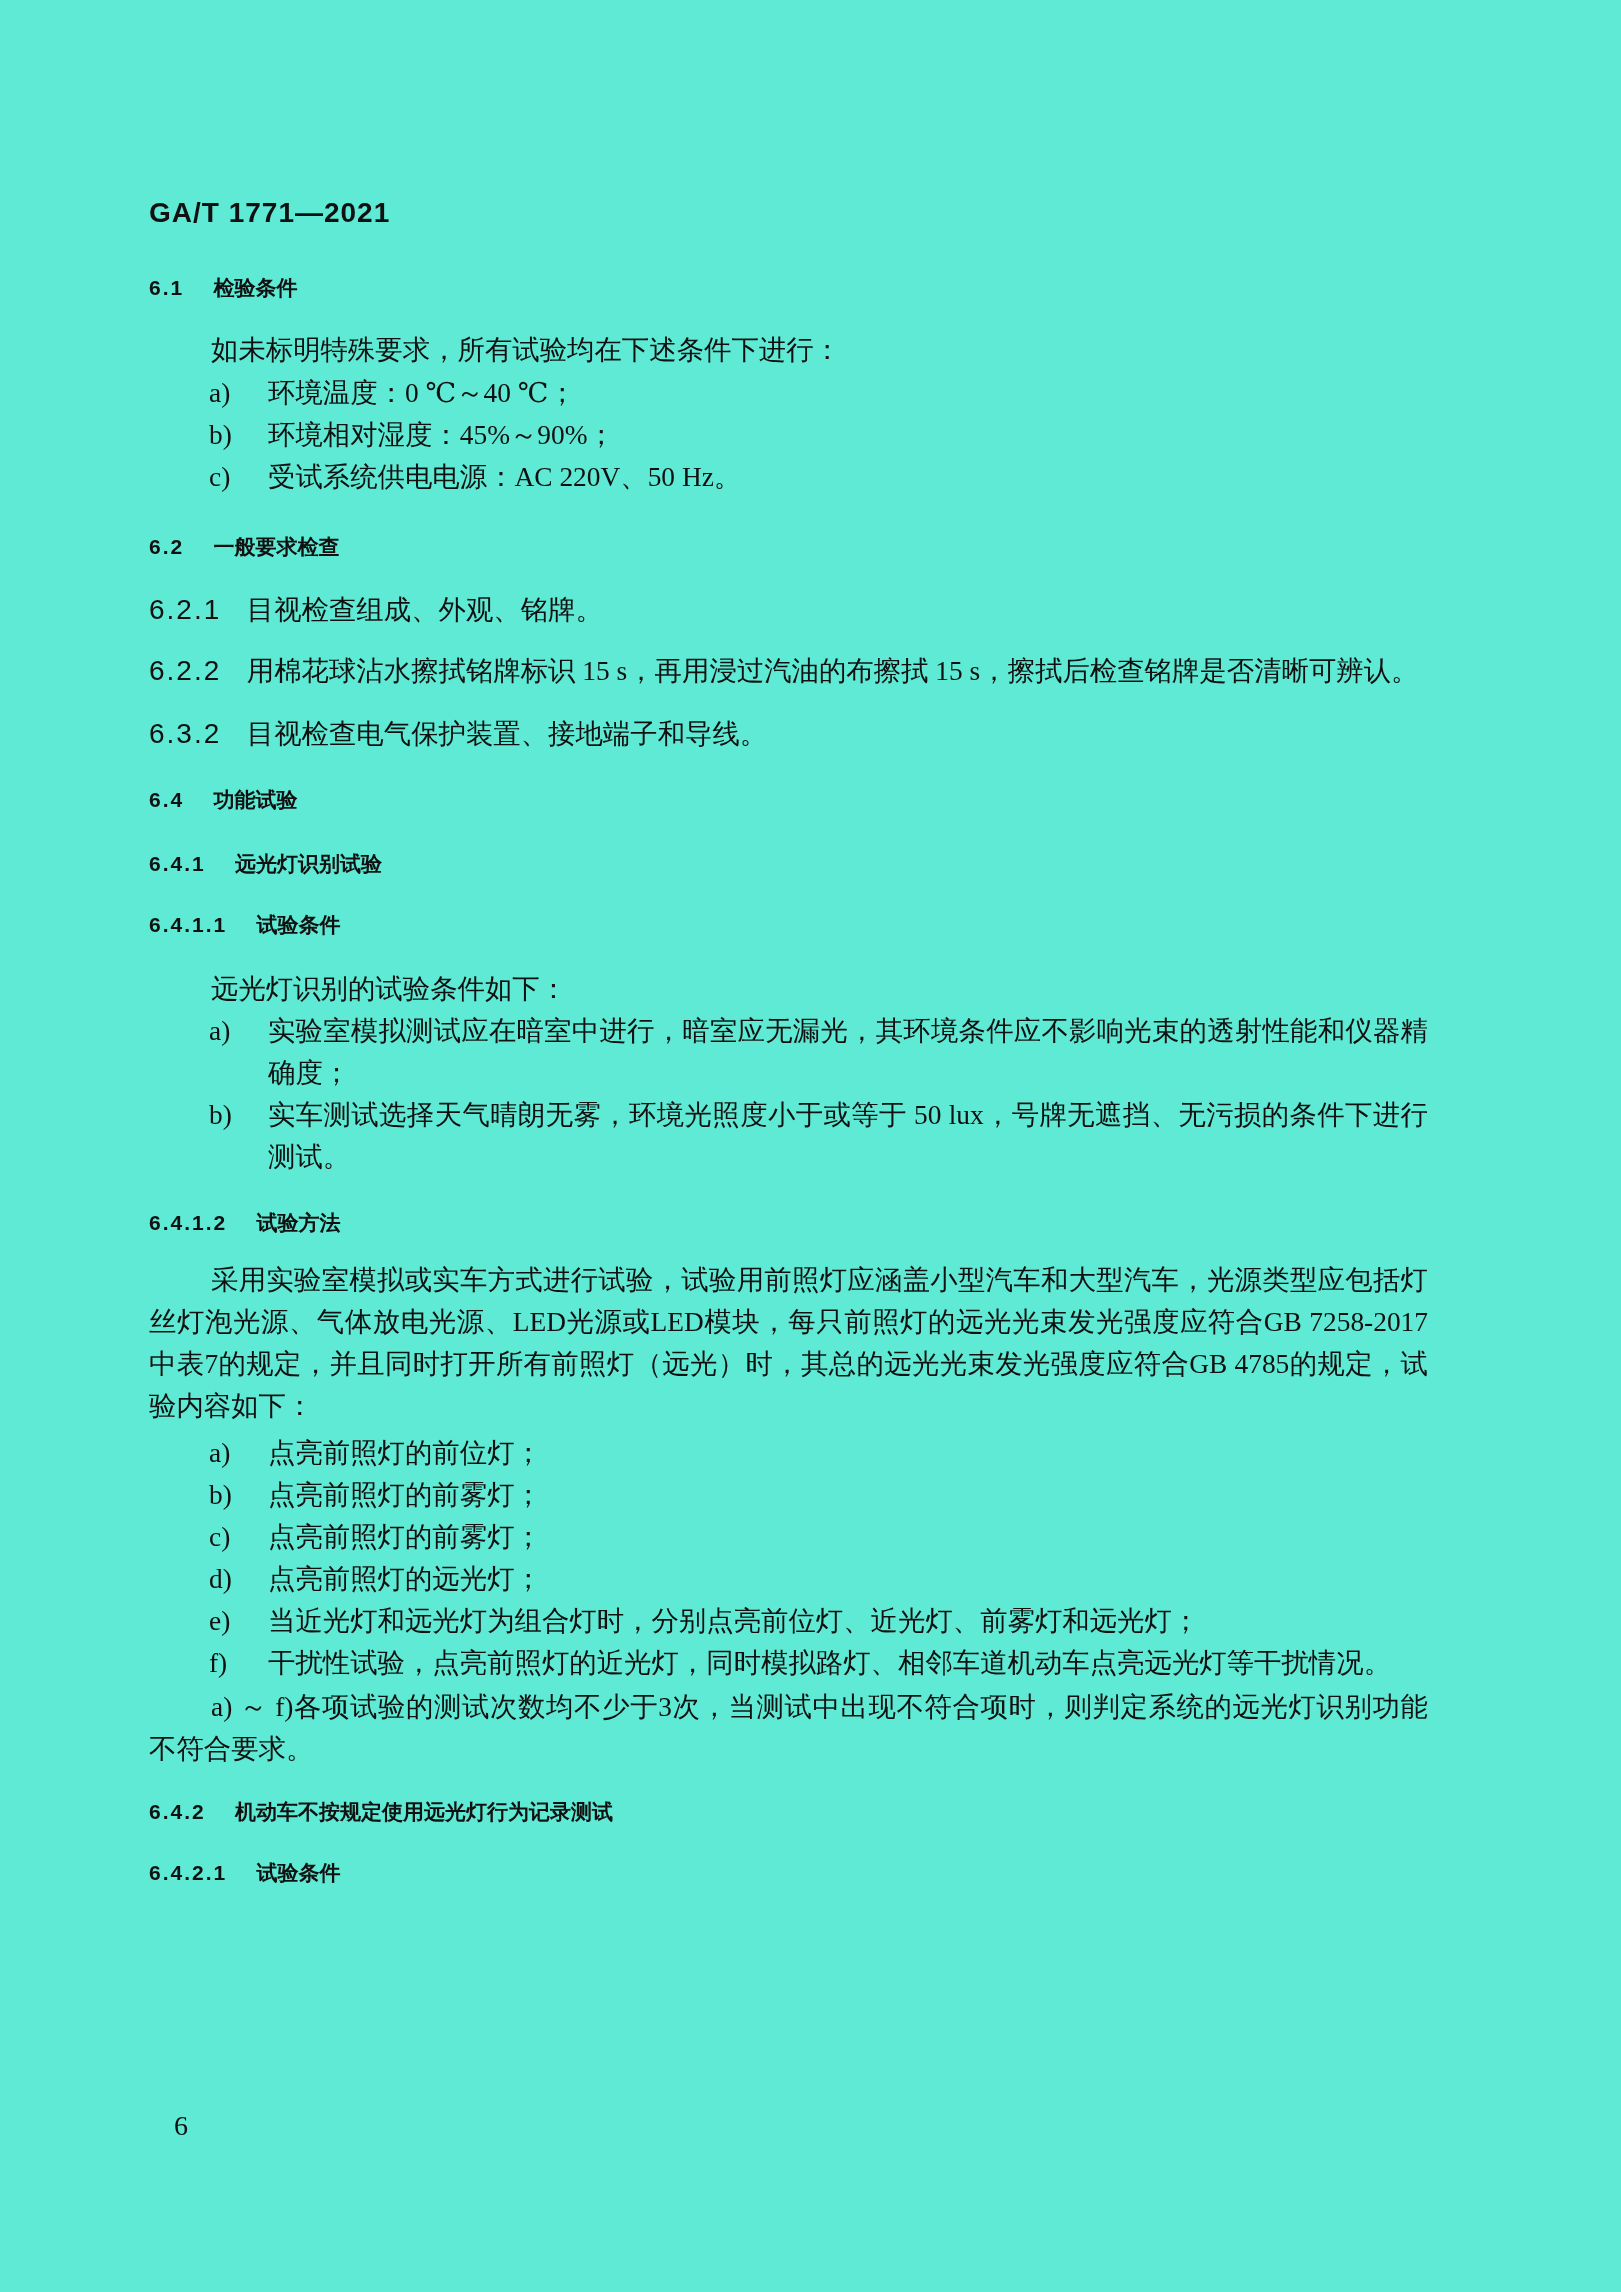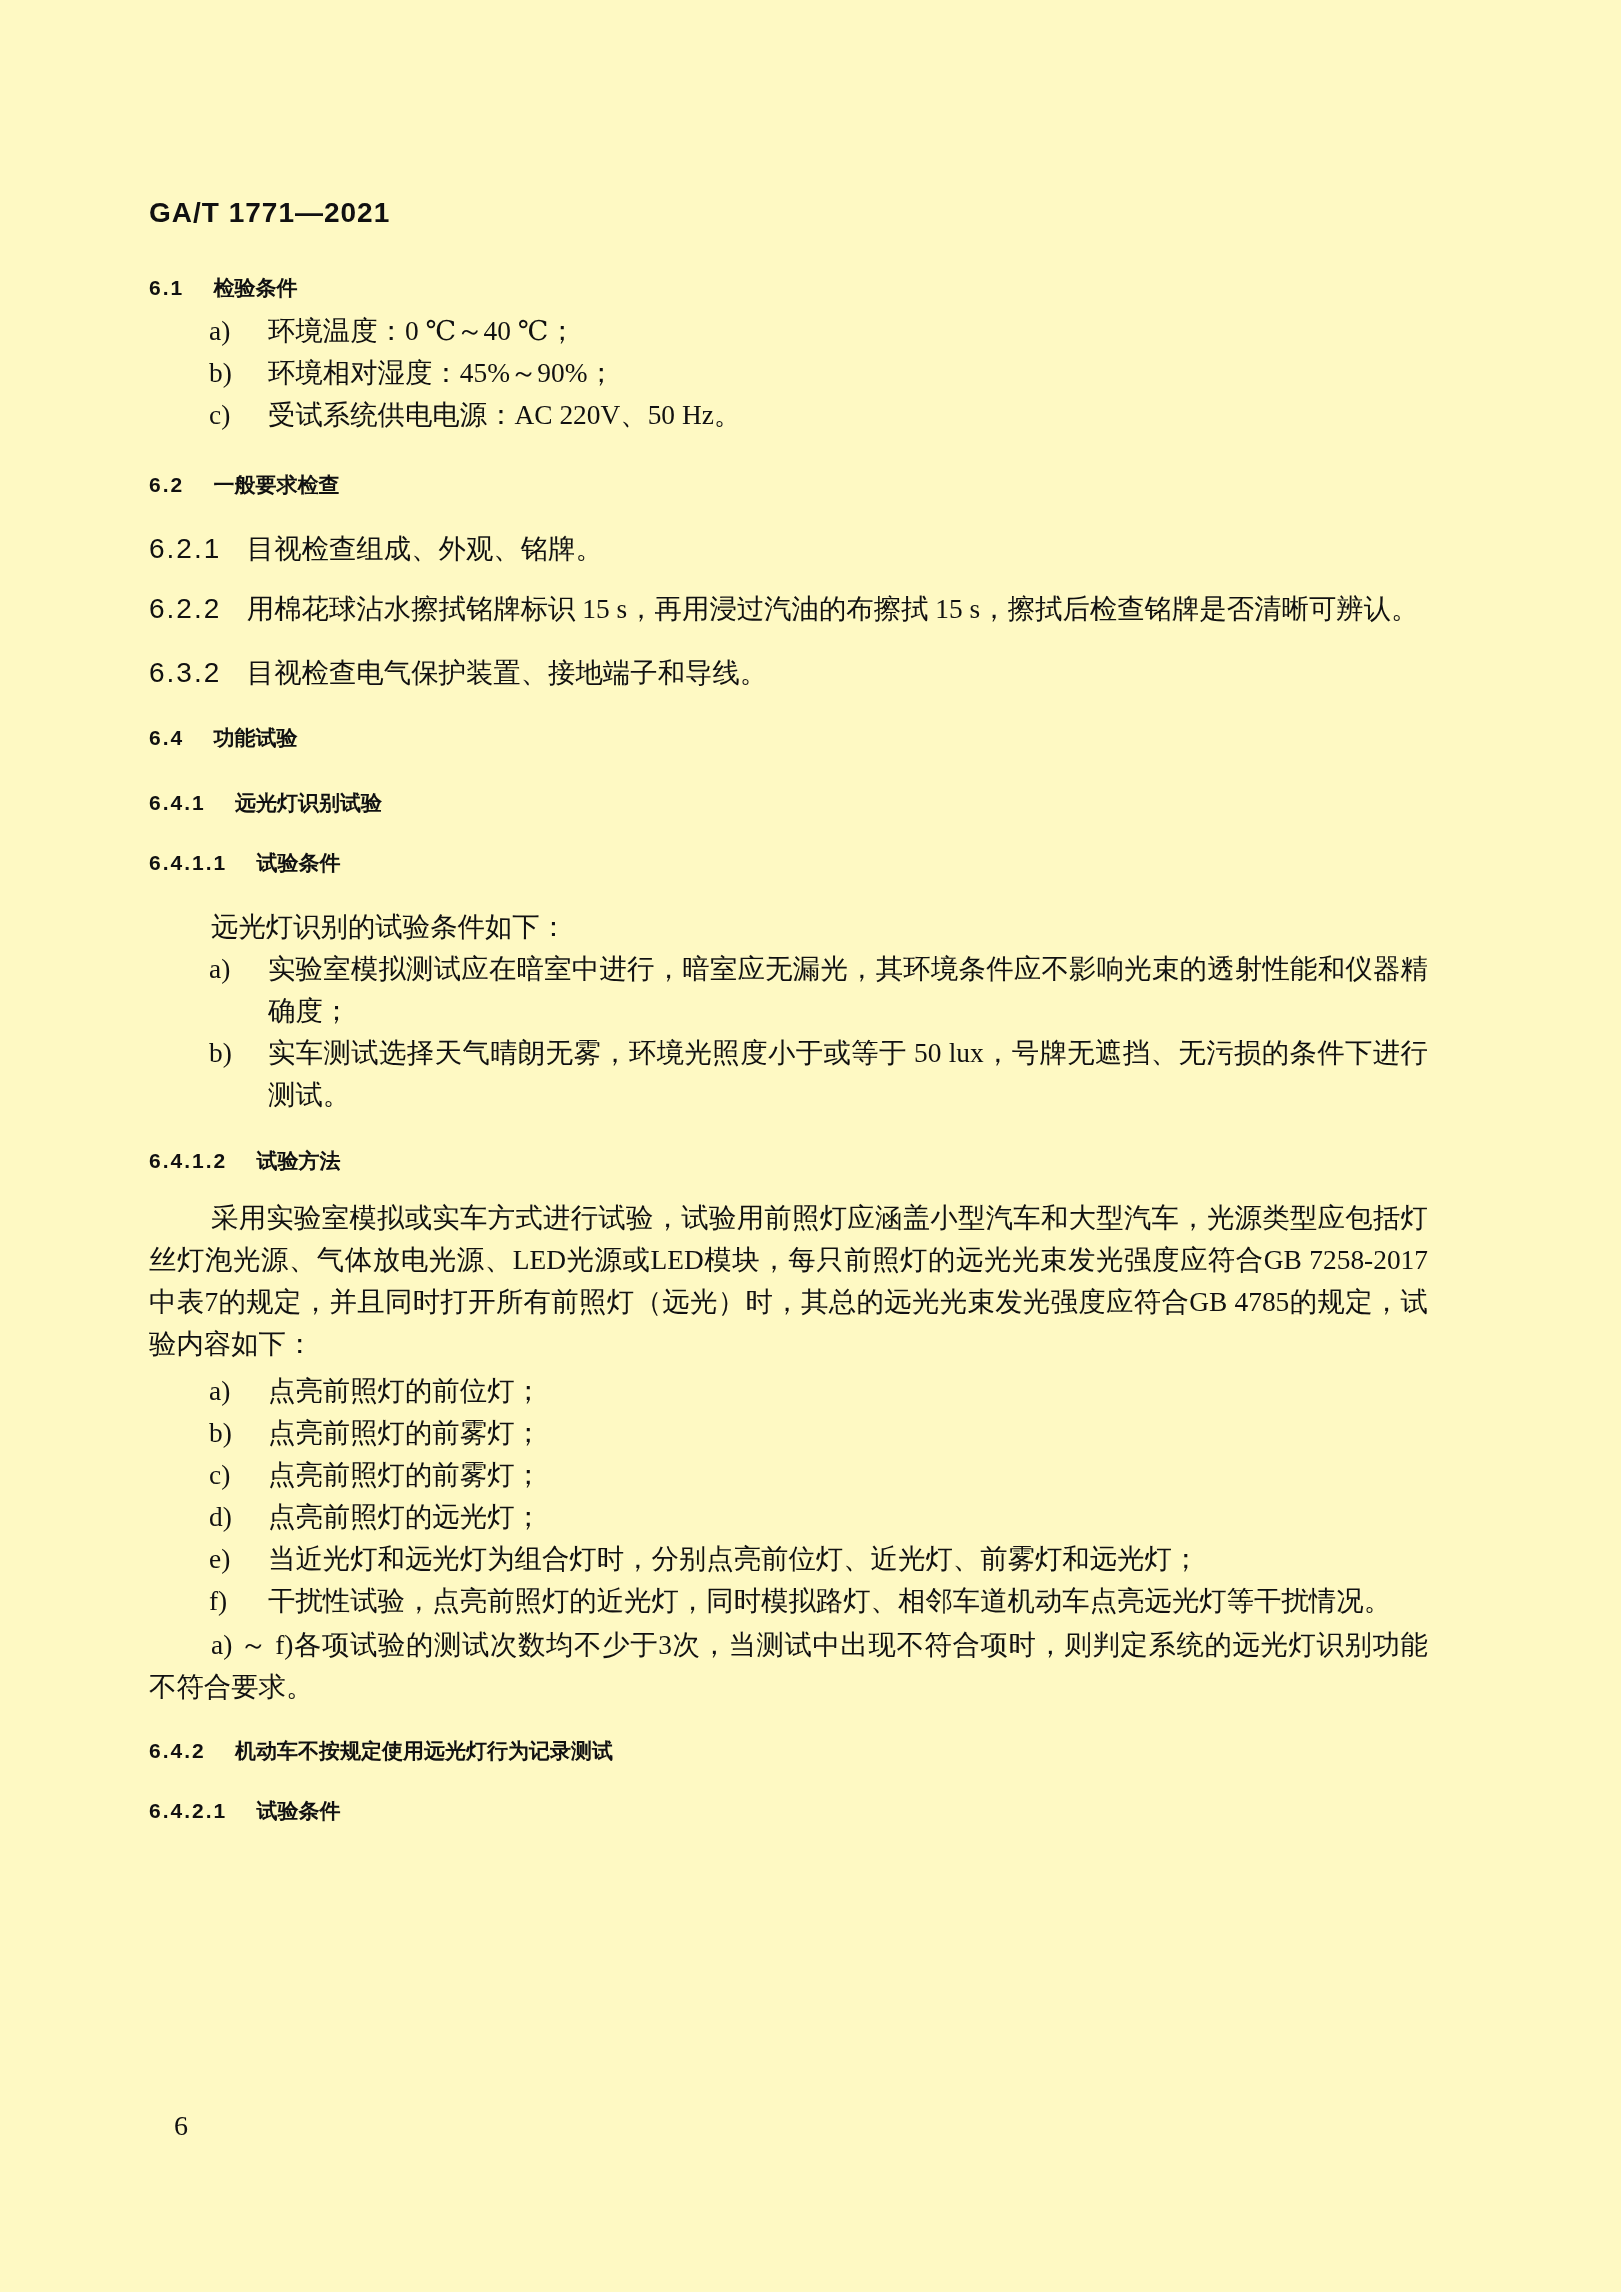--- a/index.html
+++ b/index.html
@@ -1,21 +1,21 @@
 <!DOCTYPE html>
 <html lang="zh"><head>
 <meta charset="utf-8">
 <style>
   html,body{margin:0;padding:0;}
   body{background:#ffffff;}
   .page{
     position:relative;
     width:1621px;
     height:2293px;
-    background:#fef9c3;
+    background:#5eead4;
     color:#111;
     font-family:"Liberation Serif","DejaVu Serif",serif;
     font-size:27.4px;
     line-height:42px;
     overflow:hidden;
   }
   .content{
     position:absolute;
     left:149px;
     top:192px;
@@ -100,20 +100,21 @@
 <div class="page">
   <div class="content">
 
     <div class="doc-header">GA/T 1771—2021</div>
 
     <h2 class="heading mt-h61">
       <span class="h-num">6.1</span>
       <span class="h-title">检验条件</span>
     </h2>
 
+    <p class="para indent mt-intro1">如未标明特殊要求，所有试验均在下述条件下进行：</p>
 
     <div class="list mt-list1">
       <div class="list-item">
         <span class="lbl">a)</span>
         <span class="txt">环境温度：0 ℃～40 ℃；</span>
       </div>
       <div class="list-item">
         <span class="lbl">b)</span>
         <span class="txt">环境相对湿度：45%～90%；</span>
       </div>

